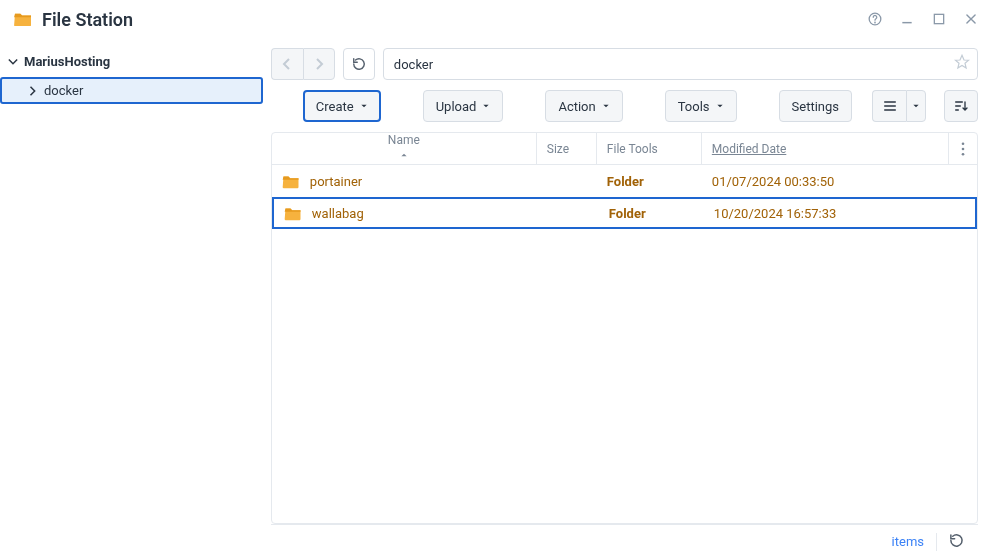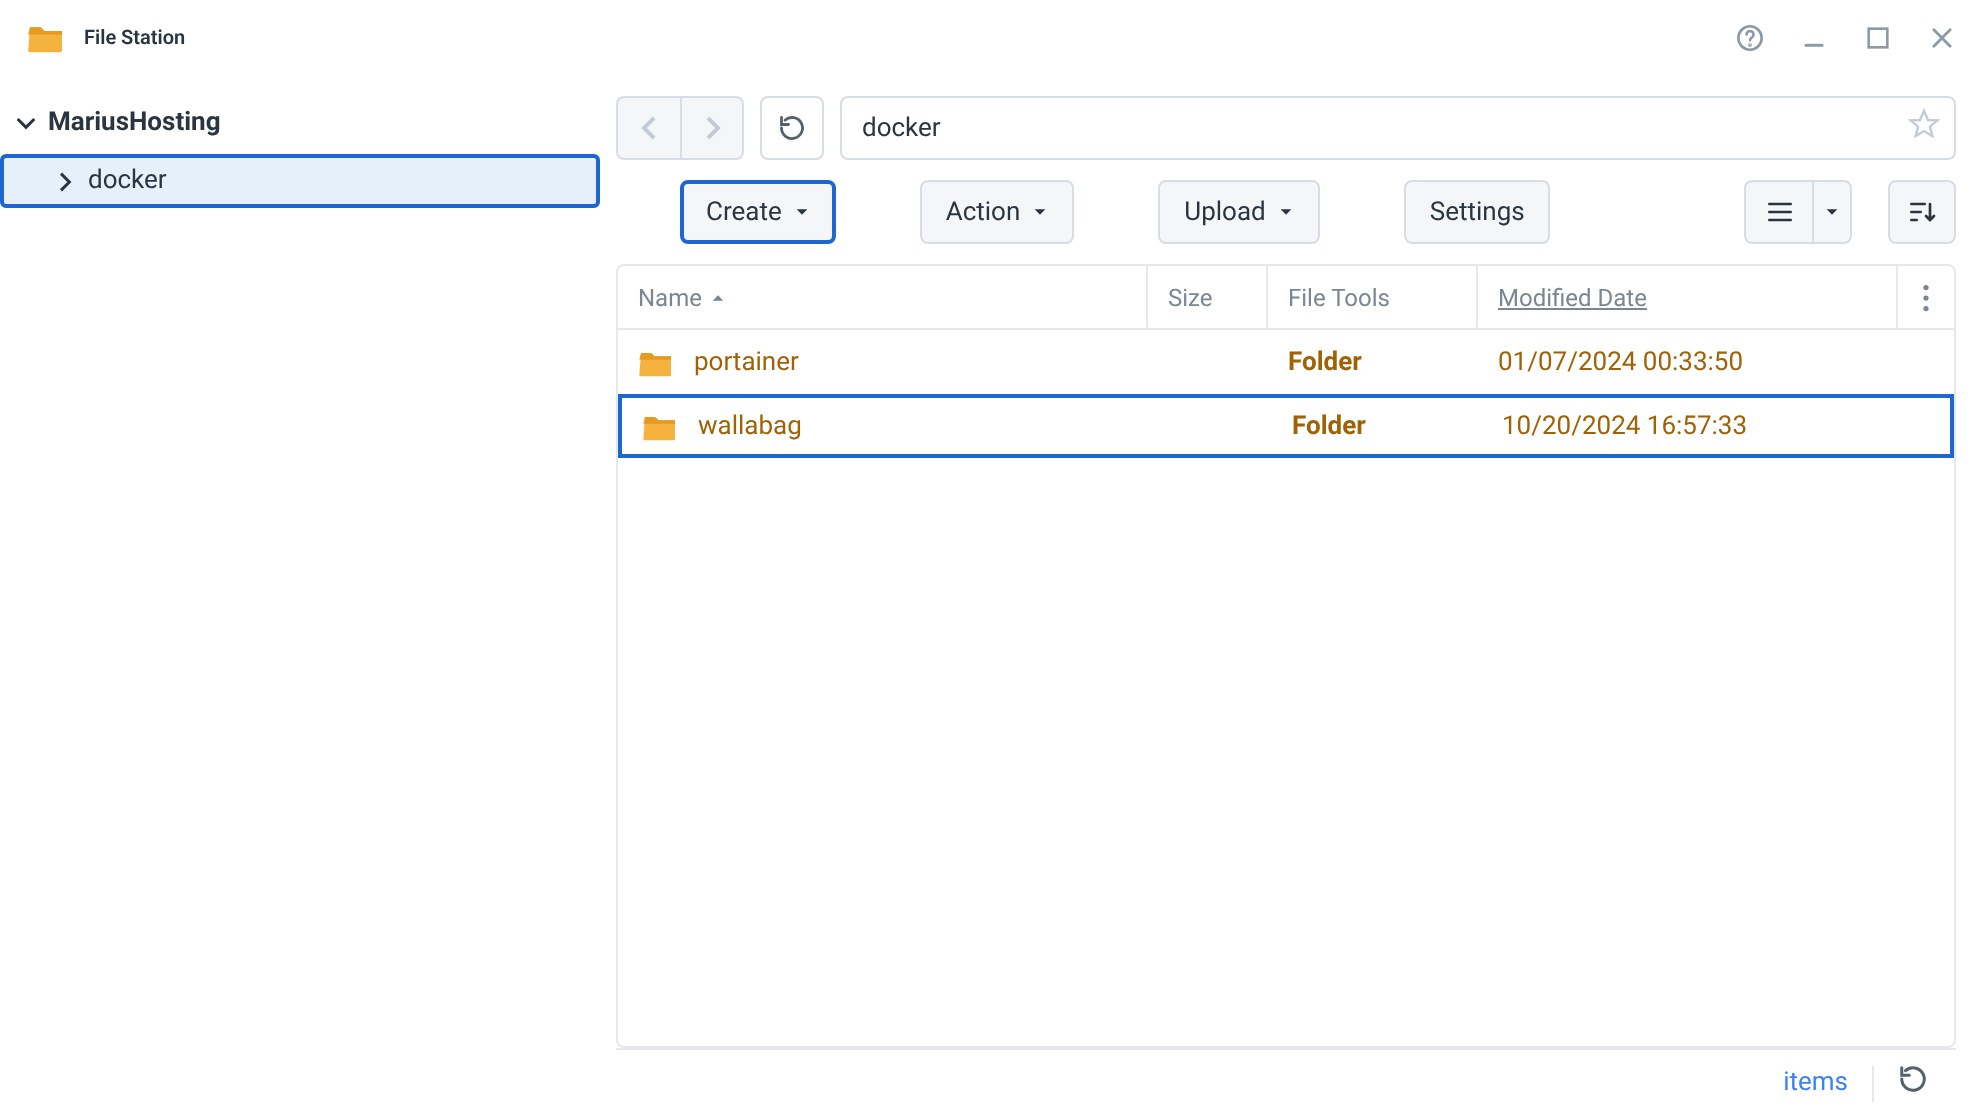--- a/index.html
+++ b/index.html
@@ -31,21 +31,21 @@
     .app-icon {
       width: 18px;
       height: 16px;
       margin-right: 10px;
       display: inline-block;
     }
     .app-icon svg {
       display: block;
     }
     .title-text {
-      font-size: 10px;
+      font-size: 18px;
       font-weight: 600;
       color: #2a3542;
       flex: 1;
     }
     .title-controls {
       display: flex;
       align-items: center;
       gap: 18px;
       color: #8a98a8;
     }
@@ -268,21 +268,21 @@
       border-right: 1px solid #e5e9ee;
       height: 100%;
       display: flex;
       align-items: center;
       cursor: pointer;
       gap: 4px;
     }
     .th:last-child {
       border-right: 0;
     }
-    .th-name { width: 265px; }
+    .th-name { width: 265px; flex-direction: column; }
     .th-size { width: 60px; }
     .th-type { width: 105px; }
     .th-date { flex: 1; text-decoration: underline; }
     .th-menu { width: 28px; justify-content: center; }
     .table-body {
       flex: 1;
     }
     .tr {
       display: flex;
       height: 32px;
@@ -422,29 +422,37 @@
       <div class="toolbar">
         <button class="tbtn highlighted">
           <span>Create</span>
           <span class="caret">
               <svg width="8" height="8" viewBox="0 0 12 12">
                 <path d="M2 4 L6 8 L10 4 Z" fill="#2a3542"></path>
               </svg>
             </span>
         </button>
         <button class="tbtn">
+          <span>Upload</span>
+          <span class="caret">
+              <svg width="8" height="8" viewBox="0 0 12 12">
+                <path d="M2 4 L6 8 L10 4 Z" fill="#2a3542"></path>
+              </svg>
+            </span>
+        </button>
+        <button class="tbtn">
           <span>Action</span>
           <span class="caret">
               <svg width="8" height="8" viewBox="0 0 12 12">
                 <path d="M2 4 L6 8 L10 4 Z" fill="#2a3542"></path>
               </svg>
             </span>
         </button>
         <button class="tbtn">
-          <span>Upload</span>
+          <span>Tools</span>
           <span class="caret">
               <svg width="8" height="8" viewBox="0 0 12 12">
                 <path d="M2 4 L6 8 L10 4 Z" fill="#2a3542"></path>
               </svg>
             </span>
         </button>
         <button class="tbtn">
           <span>Settings</span>
         </button>
         <div class="toolbar-spacer"></div>

